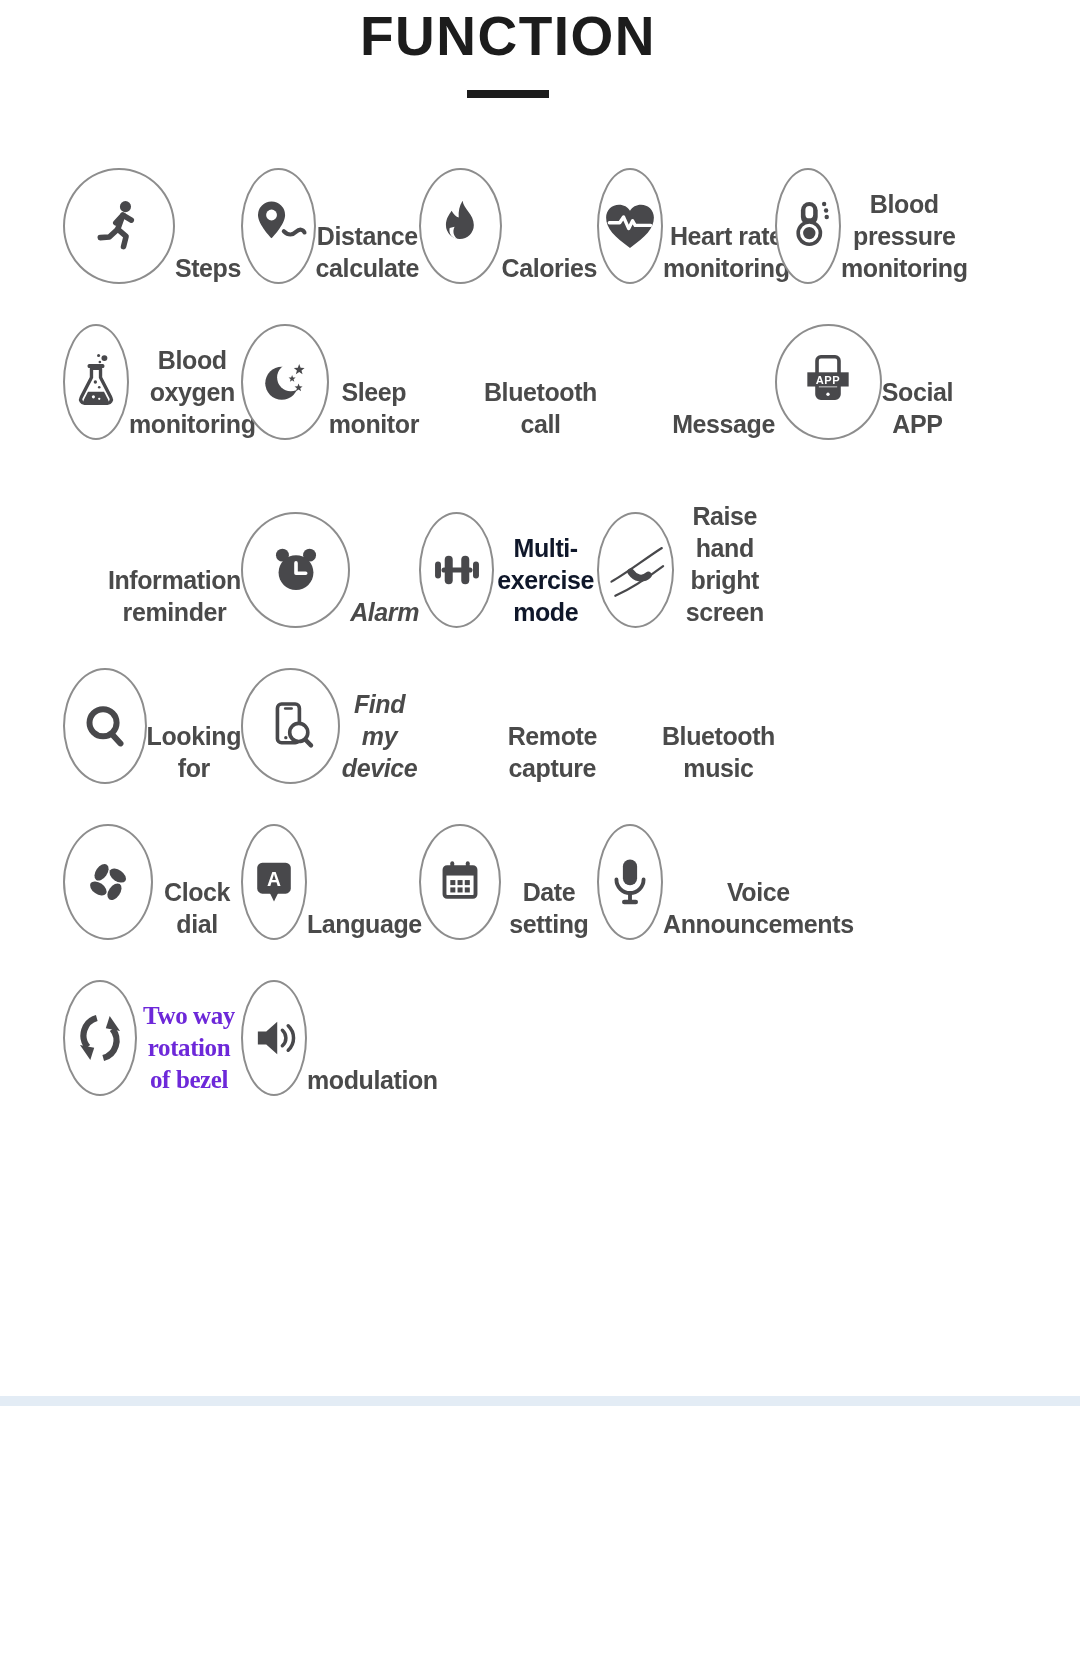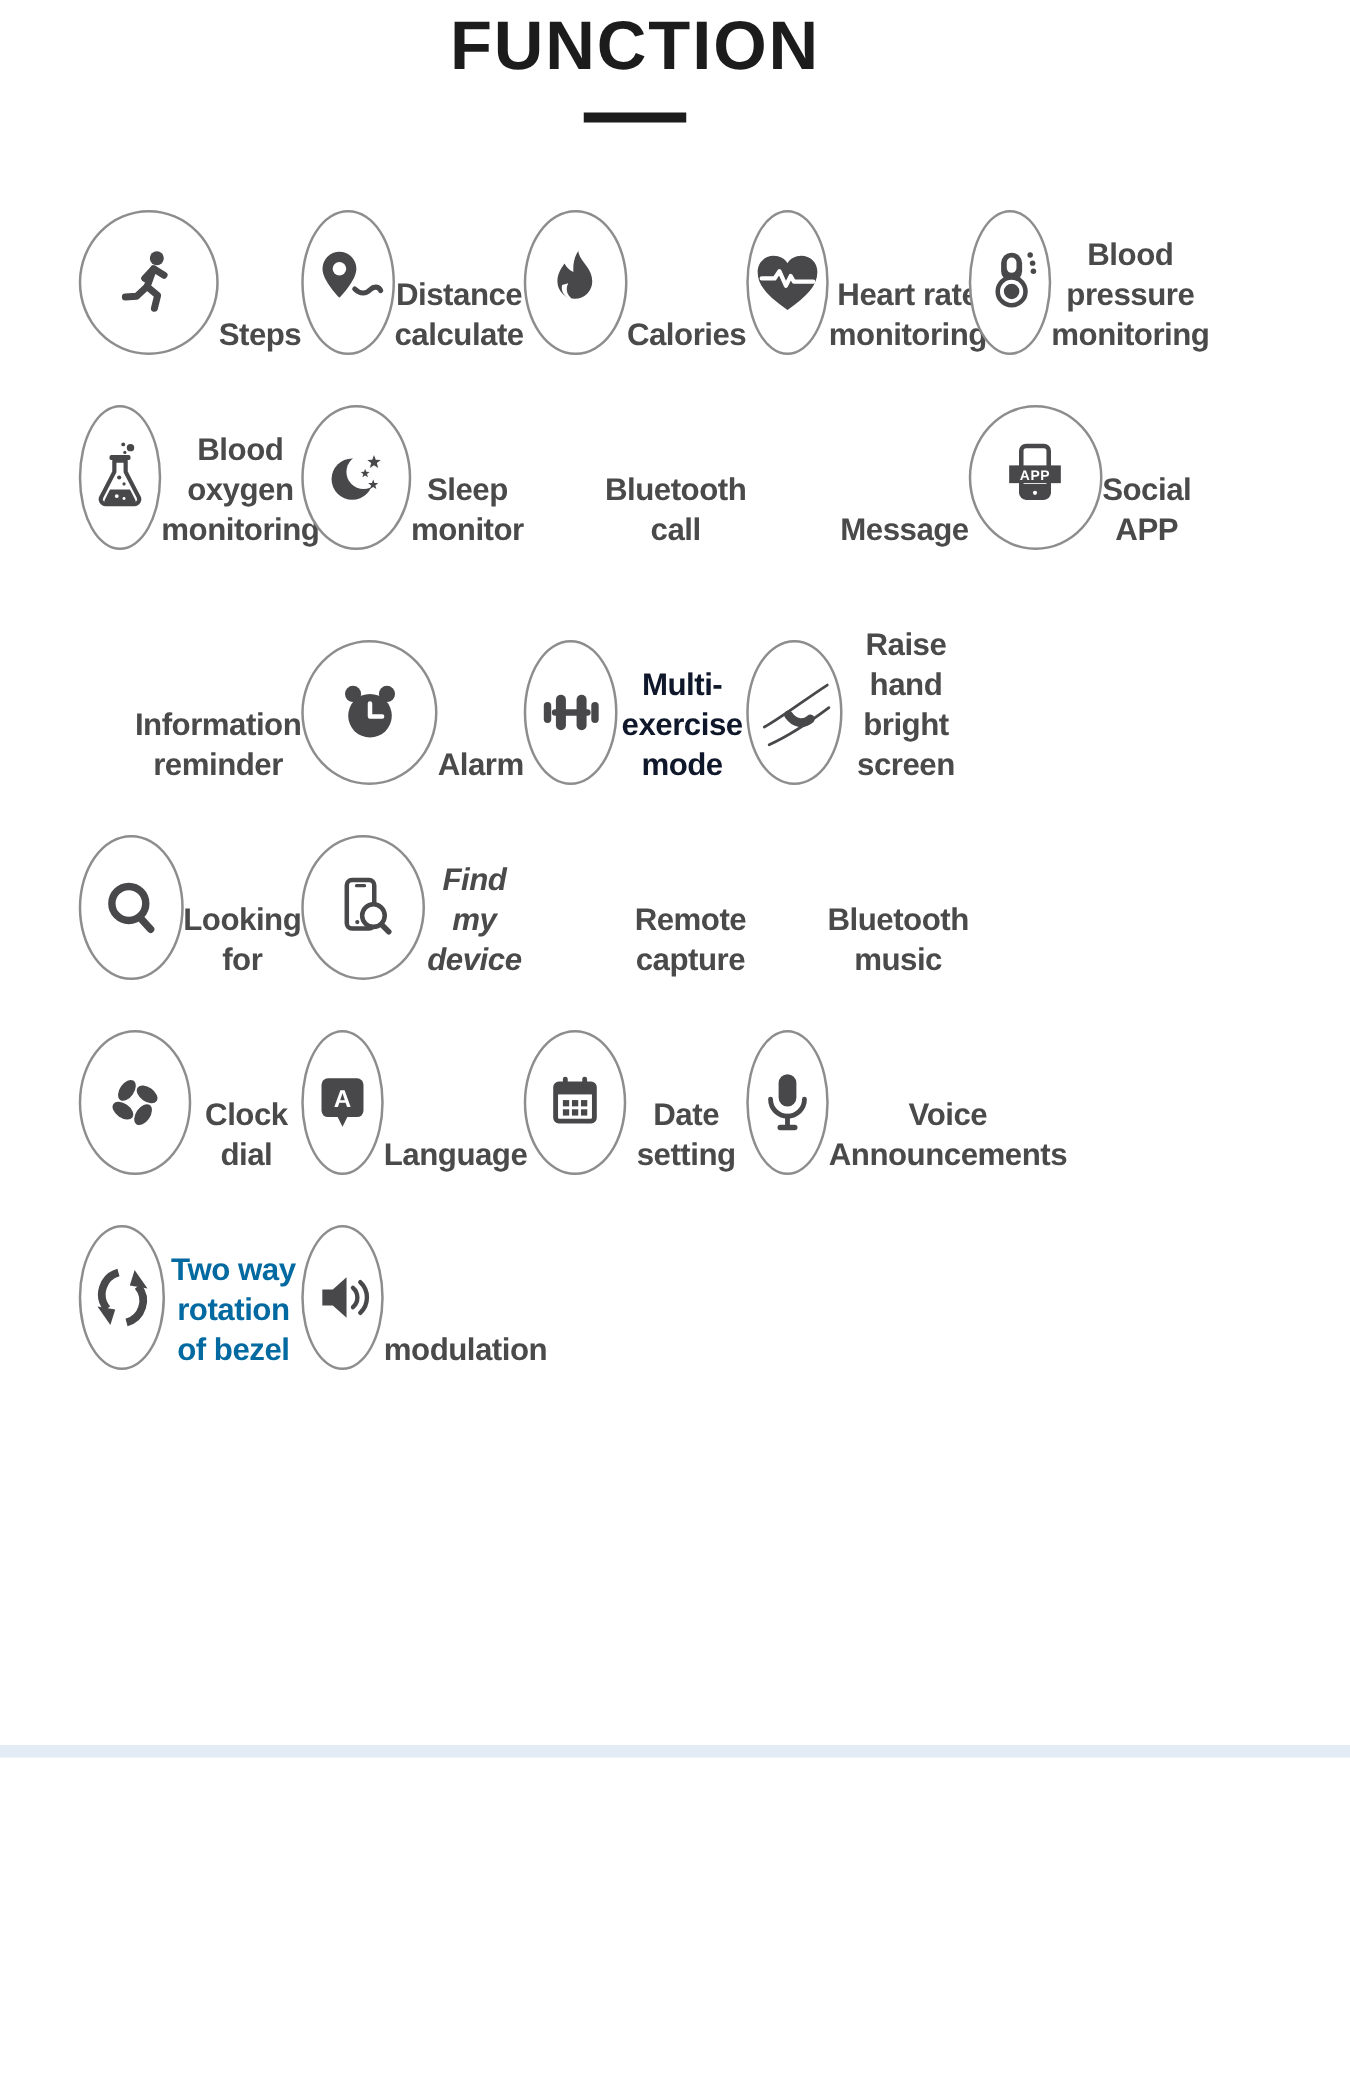--- a/index.html
+++ b/index.html
@@ -151,21 +151,21 @@
           </div>
           <div class="cell">
             <div class="icon-circle" style="border-color: rgb(141, 141, 141); color: rgb(72, 72, 75);">
               <svg width="62" height="62" viewBox="0 0 48 48" fill="currentColor">
                 <circle cx="13.5" cy="12.5" r="5"></circle>
                 <circle cx="34.5" cy="12.5" r="5"></circle>
     <circle cx="24" cy="26" r="13.5"></circle>
     <path d="M24 18.5 v8 h7.5" fill="none" stroke="#fff" stroke-width="2.8" stroke-linecap="round" stroke-linejoin="round"></path>
               </svg>
             </div>
-            <div class="feature-label" style="color: rgb(74, 74, 74);">Alarm</div>
+            <div class="feature-label" style="color: rgb(74, 74, 74); font-style: italic;">Alarm</div>
           </div>
           <div class="cell">
             <div class="icon-circle" style="border-color: rgb(141, 141, 141); color: rgb(72, 72, 75);">
               <svg width="62" height="62" viewBox="0 0 48 48" fill="currentColor">
                 <rect x="12" y="22" width="24" height="4" rx="2"></rect>
     <rect x="14.5" y="13" width="6.2" height="22" rx="3.1"></rect>
     <rect x="27.3" y="13" width="6.2" height="22" rx="3.1"></rect>
     <rect x="7" y="17.5" width="4.6" height="13" rx="2.3"></rect>
     <rect x="36.4" y="17.5" width="4.6" height="13" rx="2.3"></rect>
               </svg>
@@ -285,21 +285,21 @@
                 <g fill="none" stroke="currentColor" stroke-width="4.8">
       <path d="M26.5 39.5 A 14 14 0 0 0 33.5 17"></path>
     </g>
     <path d="M28.5 16.5 L39.5 18.5 L31.5 7 z" stroke="none"></path>
     <g transform="rotate(180 24 24)">
       <path d="M26.5 39.5 A 14 14 0 0 0 33.5 17" fill="none" stroke="currentColor" stroke-width="4.8"></path>
       <path d="M28.5 16.5 L39.5 18.5 L31.5 7 z" stroke="none"></path>
     </g>
               </svg>
             </div>
-            <div class="feature-label" style="color: #0369a1;">Two way
+            <div class="feature-label" style="color: #6d28d9; font-family: Liberation Serif, serif;">Two way
 rotation of bezel</div>
           </div>
           <div class="cell">
             <div class="icon-circle" style="border-color: rgb(141, 141, 141); color: rgb(72, 72, 75);">
               <svg width="62" height="62" viewBox="0 0 48 48" fill="currentColor">
                 <path d="M11.5 19 h6.5 l8.5 -7.5 v25 l-8.5 -7.5 h-6.5 z"></path>
     <path d="M30.5 18 a8 8 0 0 1 0 12" fill="none" stroke="currentColor" stroke-width="2.7" stroke-linecap="round"></path>
     <path d="M35 14.5 a13 13 0 0 1 0 19" fill="none" stroke="currentColor" stroke-width="2.7" stroke-linecap="round"></path>
               </svg>
             </div>

